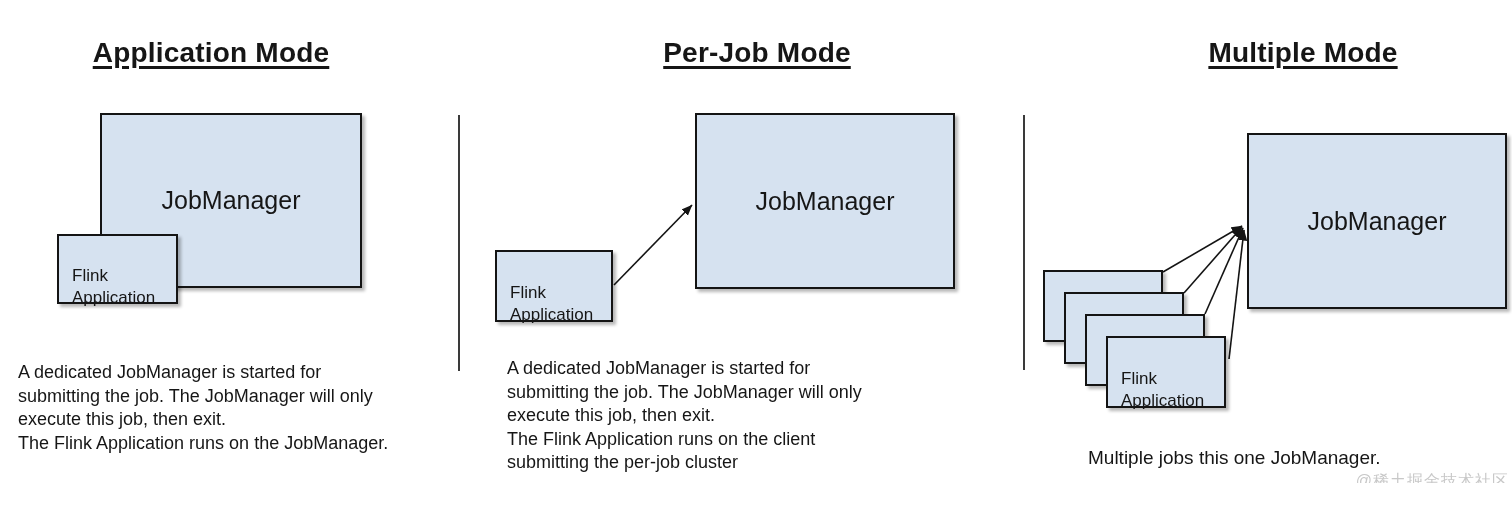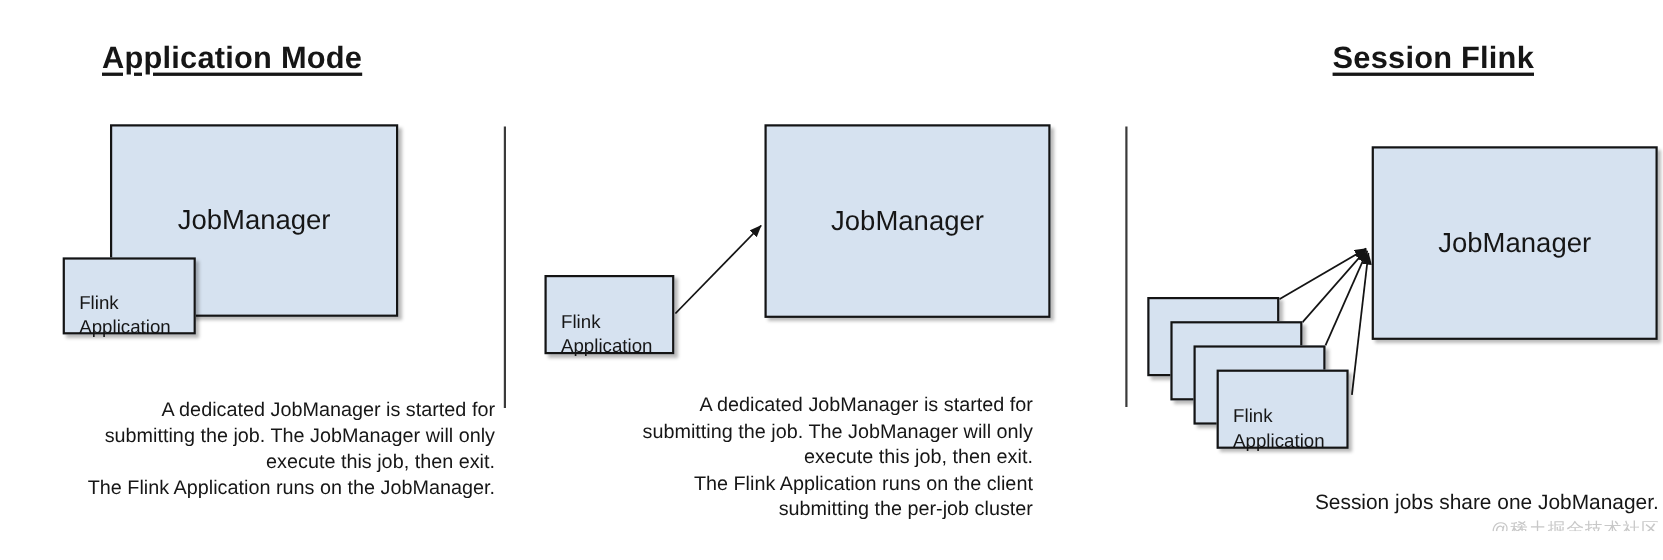--- a/index.html
+++ b/index.html
@@ -41,21 +41,20 @@
     box-sizing:border-box;
     display:flex;align-items:center;
   }
   .box.jm{justify-content:center;}
   .box.jm .label{font-size:25px;}
   .box.fa .label{font-size:17px;line-height:22px;padding-left:13px;white-space:pre-line;margin-top:36px;}
   .desc{
     position:absolute;
     font-size:18px;line-height:23.5px;
     white-space:pre-line;
-    text-align:right;
   }
   .watermark{
     position:absolute;right:14px;top:471px;
     font-size:16px;color:var(--watermark_color);
     letter-spacing:1px;
   }
 </style>
 </head>
 <body>
 
@@ -88,48 +87,49 @@
   <div class="box fa" style="left:57px;top:234px;width:121px;height:70px;z-index:2">
     <span class="label">Flink
 Application</span>
   </div>
 
   <div class="desc" style="left:18px;top:361px;width:432px">A dedicated JobManager is started for
 submitting the job. The JobManager will only
 execute this job, then exit.
 The Flink Application runs on the JobManager.</div>
 
+  <div class="title" style="left:607px">Per-Job Mode</div>
 
   <div class="box jm" style="left:695px;top:113px;width:260px;height:176px">
     <span class="label">JobManager</span>
   </div>
 
   <div class="box fa" style="left:495px;top:250px;width:118px;height:72px">
     <span class="label">Flink
 Application</span>
   </div>
 
   <div class="desc" style="left:507px;top:357px;width:432px">A dedicated JobManager is started for
 submitting the job. The JobManager will only
 execute this job, then exit.
 The Flink Application runs on the client
 submitting the per-job cluster</div>
 
-  <div class="title" style="left:1153px">Session Flink</div>
+  <div class="title" style="left:1153px">Multiple Mode</div>
 
   <div class="box jm" style="left:1247px;top:133px;width:260px;height:176px">
     <span class="label">JobManager</span>
   </div>
 
   <div class="box" style="left:1043px;top:270px;width:120px;height:72px"></div>
   <div class="box" style="left:1064px;top:292px;width:120px;height:72px"></div>
   <div class="box" style="left:1085px;top:314px;width:120px;height:72px"></div>
 
   <div class="box fa" style="left:1106px;top:336px;width:120px;height:72px;z-index:2">
     <span class="label">Flink
 Application</span>
   </div>
 
-  <div class="desc" style="left:1088px;top:446px;width:420px;font-size:19px">Session jobs share one JobManager.</div>
+  <div class="desc" style="left:1088px;top:446px;width:420px;font-size:19px">Multiple jobs this one JobManager.</div>
 
   <div class="watermark">@稀土掘金技术社区</div>
 
 </div>
 
 </body></html>

